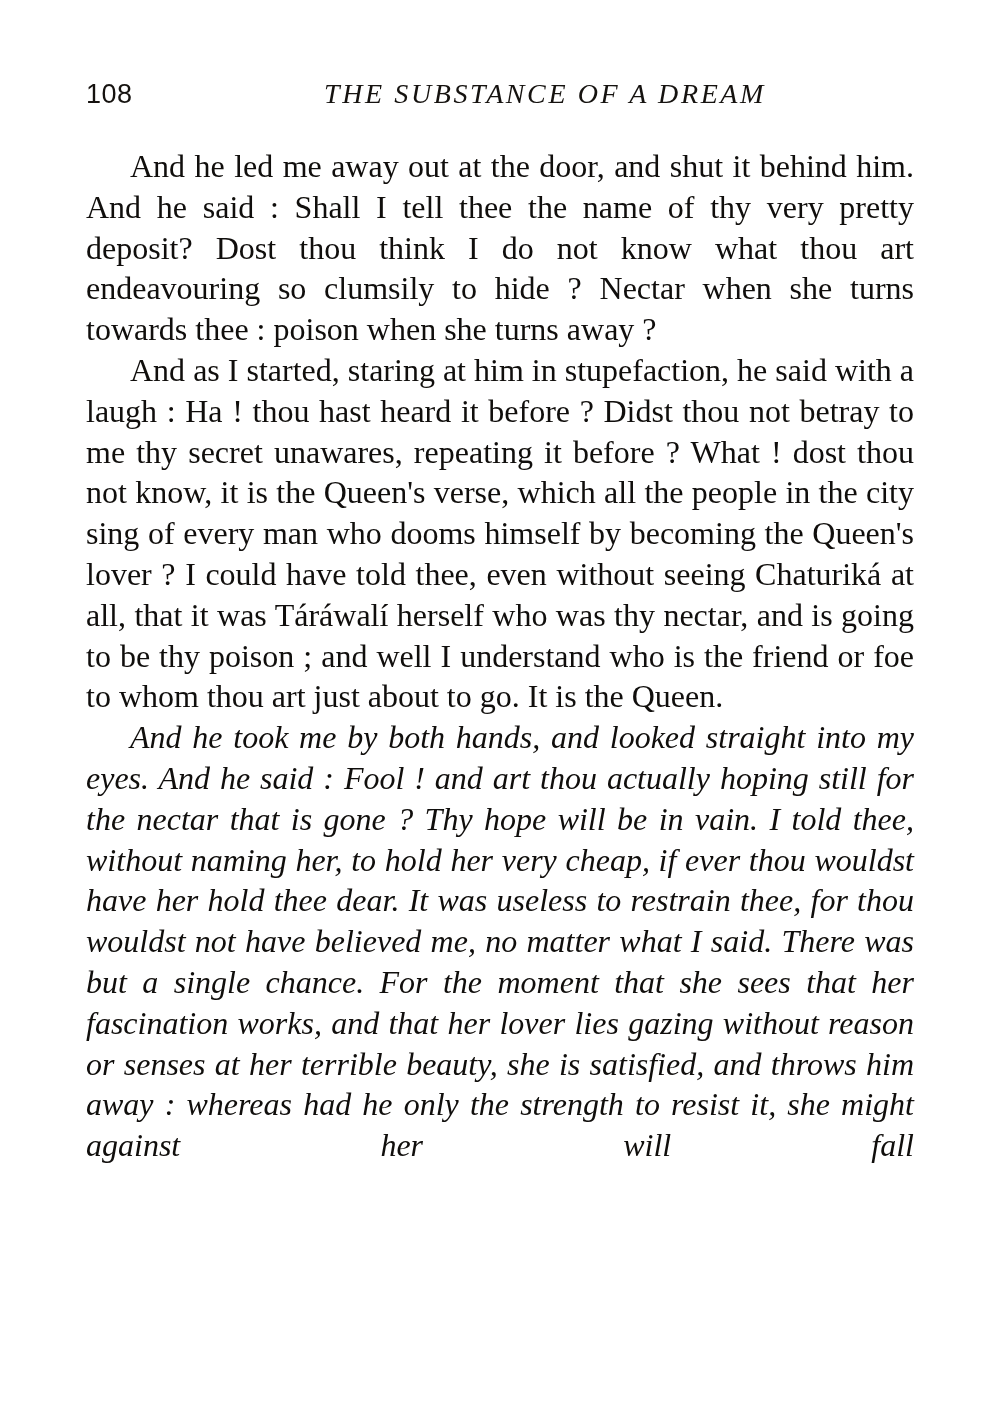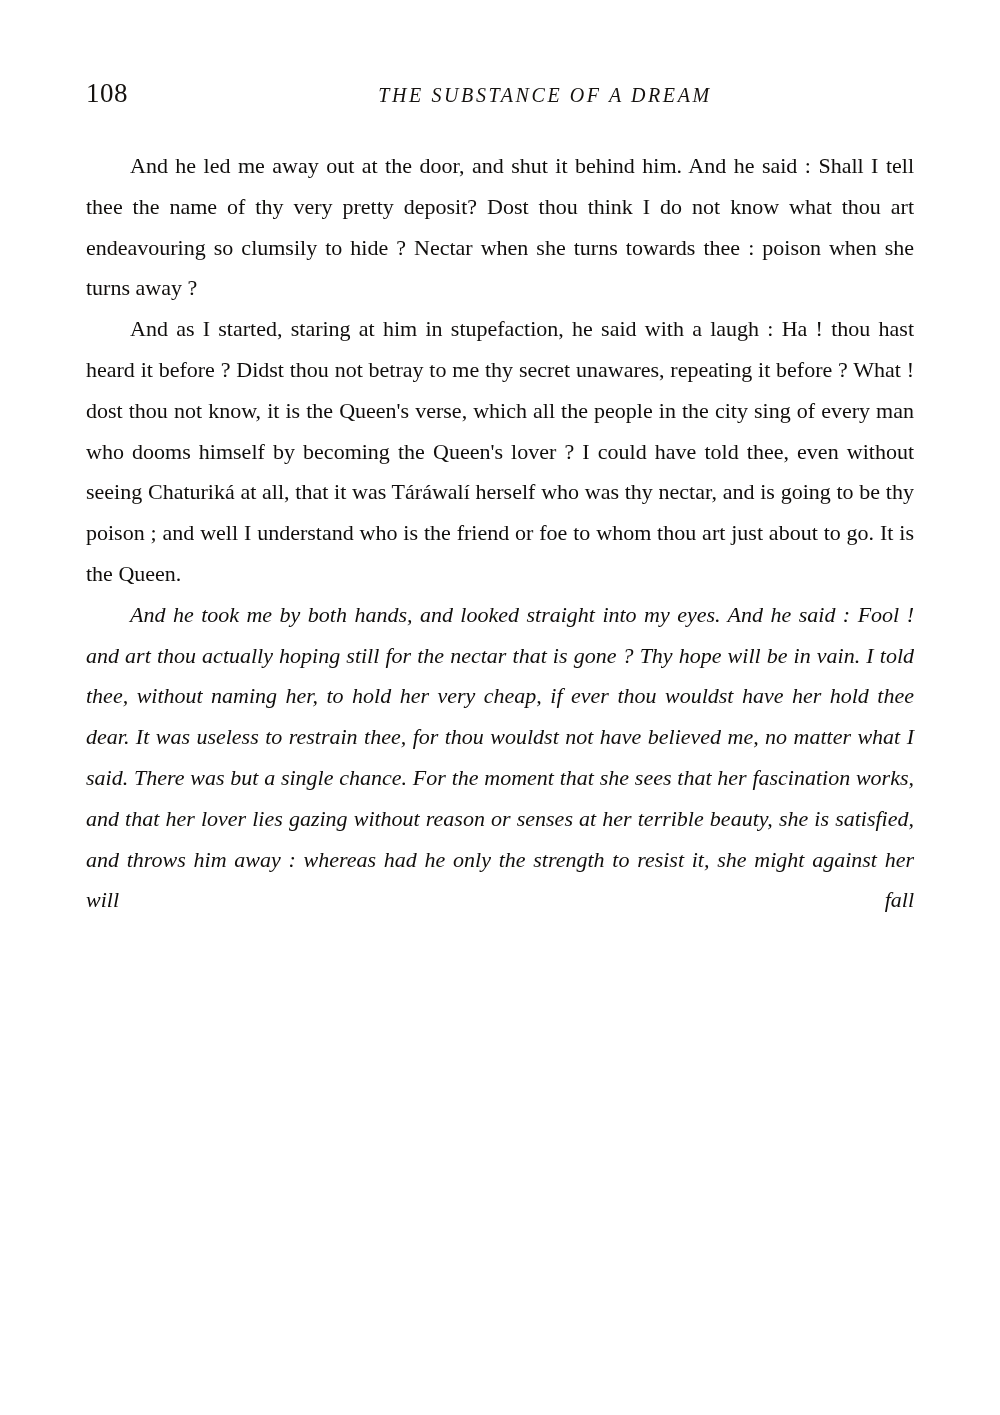--- a/index.html
+++ b/index.html
@@ -24,36 +24,36 @@
   }
   .header {
     display: flex;
     align-items: baseline;
     height: 52px;
     margin-bottom: 16px;
   }
   .folio {
     font-size: 27px;
     letter-spacing: 0.5px;
-    font-family: Liberation Serif, serif;
+    font-family: Liberation Sans, sans-serif;
     width: 150px;
     color: #15120f;
   }
   .running-title {
     flex: 1;
     text-align: center;
     font-style: italic;
-    font-size: 20px;
+    font-size: 28px;
     letter-spacing: 2.6px;
     padding-right: 60px;
     color: #15120f;
     white-space: nowrap;
   }
   .body-text {
-    font-size: 22px;
+    font-size: 32px;
     line-height: 40.8px;
     text-align: justify;
     text-justify: inter-word;
     color: #100e0c;
   }
   .body-text p {
     margin: 0;
     text-indent: 44px;
     text-align: justify;
   }

